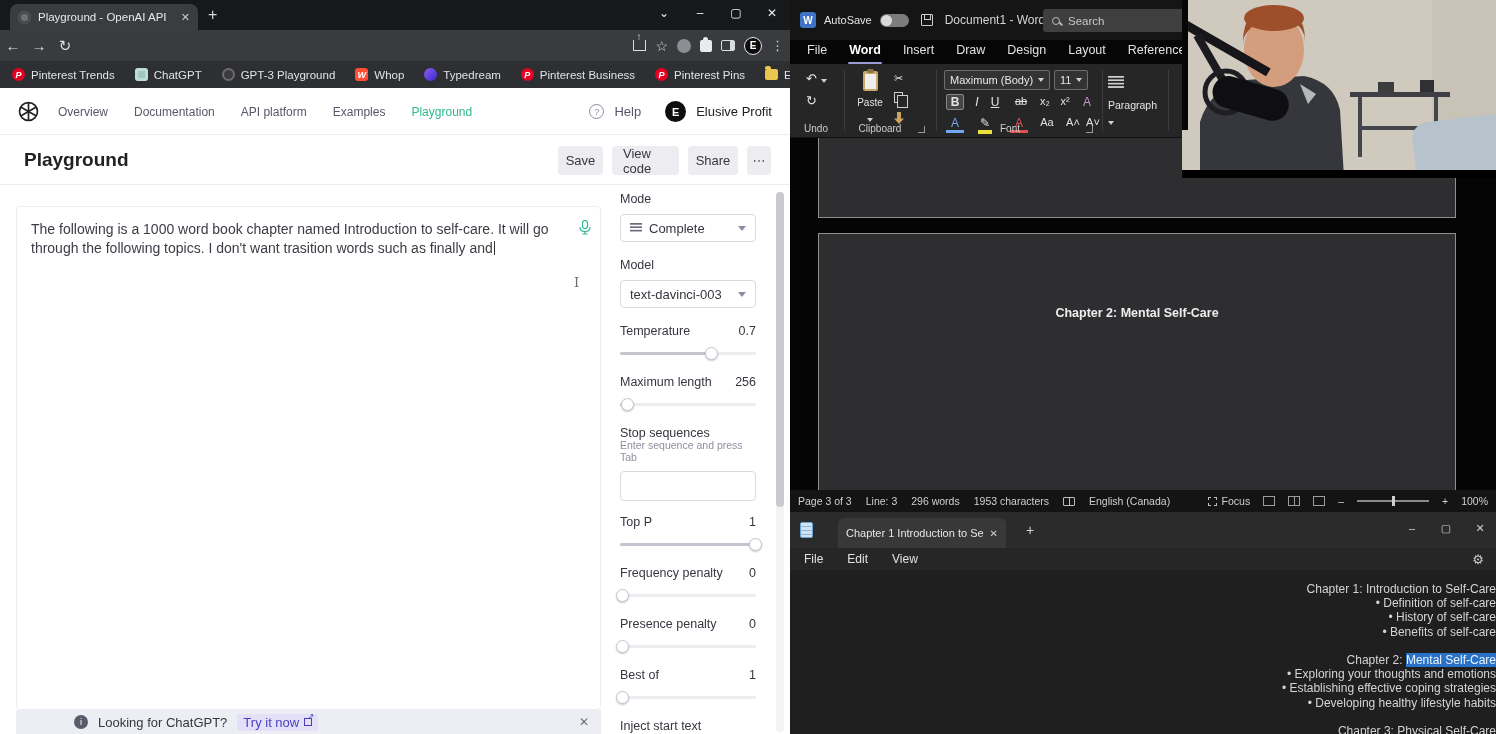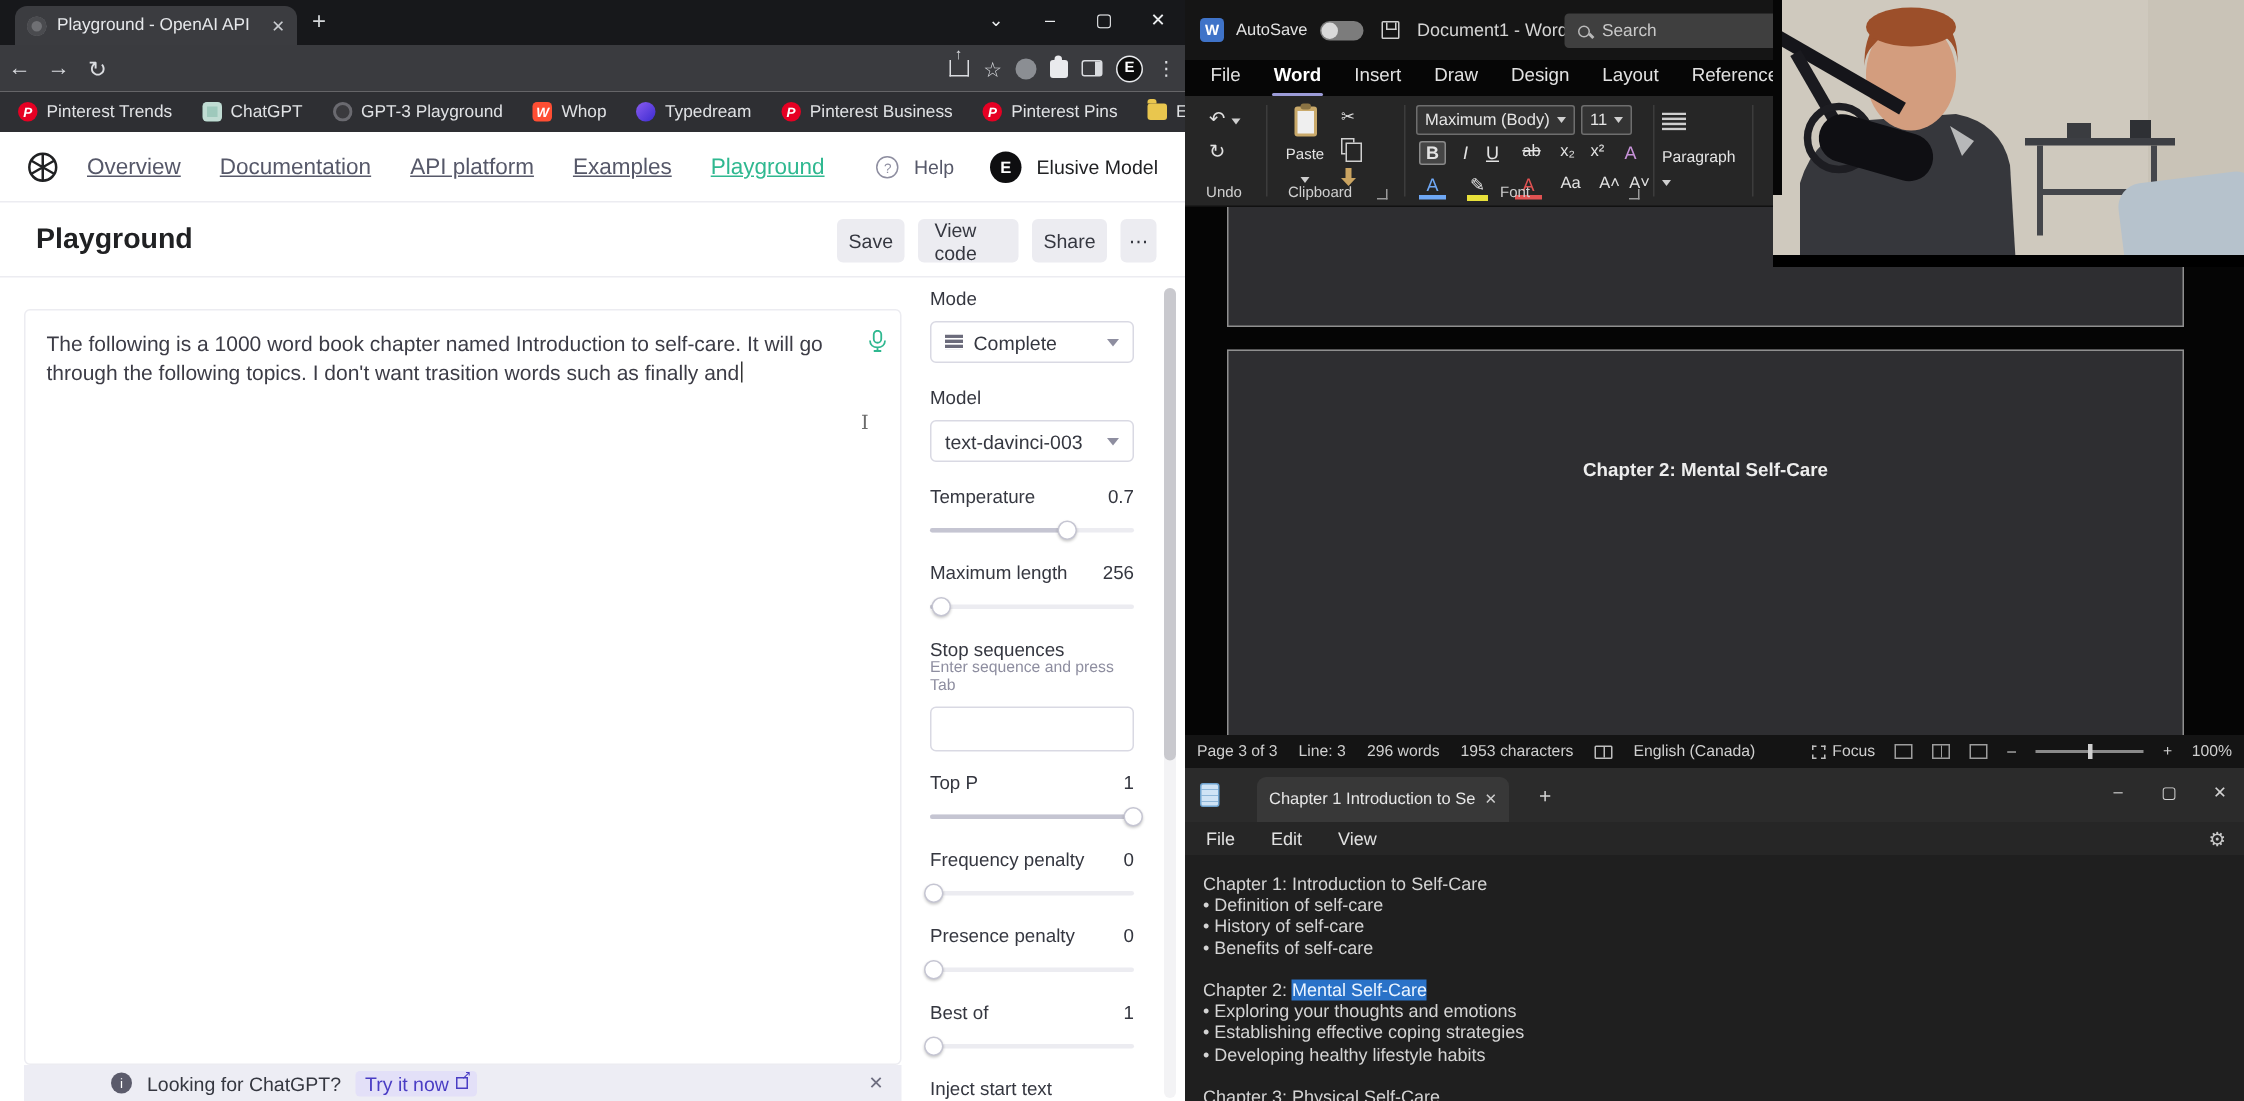--- a/index.html
+++ b/index.html
@@ -42,21 +42,21 @@
   .typedream-icon{background:linear-gradient(135deg,#8a5cf0,#3b2bd0) !important;}
   .whop-icon{border-radius:3px;}
   .folder-icon{border-radius:2px;height:11px;position:relative;}
   .folder-icon::before{content:"";position:absolute;top:-3px;left:0;width:6px;height:3px;background:var(--c);border-radius:2px 2px 0 0;}
 
   
   .page{position:absolute;left:0;top:88px;width:790px;height:646px;background:#fff;overflow:hidden;}
   .oai-header{position:absolute;left:0;top:0;width:100%;height:47px;border-bottom:1px solid #ececf1;}
   .oai-logo{position:absolute;left:16px;top:11px;}
   .oai-nav{position:absolute;left:58px;top:0;height:47px;display:flex;align-items:center;gap:26px;}
-  .oai-nav span{font-size:15px;color:#565869;text-decoration:underline;}
+  .oai-nav span{font-size:12px;color:#565869;}
   .oai-nav span.active{color:#2fb890;}
   .oai-right{position:absolute;right:18px;top:0;height:47px;display:flex;align-items:center;gap:10px;}
   .help-ic{width:15px;height:15px;border-radius:50%;border:1.3px solid #8e8ea0;color:#8e8ea0;font-size:9px;display:flex;align-items:center;justify-content:center;}
   .help-lb{font-size:13px;color:#565869;margin-right:14px;}
   .oai-avatar{width:21px;height:21px;border-radius:50%;background:#0e0e10;color:#fff;font-size:11px;font-weight:bold;display:flex;align-items:center;justify-content:center;}
   .oai-name{font-size:13px;color:#202123;}
   .pg-titlebar{position:absolute;left:0;top:47px;width:100%;height:50px;border-bottom:1px solid #ececf1;}
   .pg-h1{position:absolute;left:24px;top:14px;font-size:19px;font-weight:bold;color:#202123;}
   .preset{position:absolute;left:318px;top:11px;width:230px;height:29px;border:1px solid #d9d9e3;border-radius:4px;display:flex;align-items:center;padding:0 10px;justify-content:space-between;}
   .preset i{font-style:normal;font-size:13px;color:#8e8ea0;}
@@ -141,21 +141,21 @@
   .notepad{position:absolute;left:790px;top:512px;width:706px;height:222px;background:#1f1f1f;overflow:hidden;}
   .n-title{position:absolute;left:0;top:0;width:100%;height:36px;background:#2b2b2b;}
   .n-appic{position:absolute;left:10px;top:10px;width:13px;height:16px;background:#cfe3f5;border:1px solid #6fa3cf;border-radius:2px;background-image:linear-gradient(#8fb7d9 1px,transparent 1px);background-size:13px 4px;background-position:0 3px;}
   .n-tab{position:absolute;left:48px;top:6px;width:168px;height:30px;background:#383838;border-radius:6px 6px 0 0;display:flex;align-items:center;padding:0 8px;gap:6px;}
   .n-tab i{font-style:normal;font-size:11px;color:#e6e6e6;white-space:nowrap;overflow:hidden;flex:1;}
   .n-plus{position:absolute;left:236px;top:10px;color:#d2d2d2;font-size:14px;}
   .n-ctl{position:absolute;top:10px;color:#d2d2d2;font-size:11px;width:16px;text-align:center;}
   .n-menu{position:absolute;left:0;top:36px;width:100%;height:22px;display:flex;align-items:center;padding-left:14px;gap:24px;background:#262626;}
   .n-menu span{font-size:12px;color:#e2e2e2;}
   .gear{position:absolute;right:12px;top:40px;color:#c9c9c9;font-size:13px;}
-  .n-body{position:absolute;left:0;top:60px;width:100%;bottom:0;padding:10px 0 0 12px;font-family:"DejaVu Sans Mono",monospace;font-size:12px;line-height:14.2px;color:#d4d4d4;white-space:pre;}
+  .n-body{position:absolute;left:0;top:60px;width:100%;bottom:0;padding:10px 0 0 12px;font-family:"DejaVu Sans Mono",monospace;font-size:12px;line-height:14.2px;color:#d4d4d4;white-space:pre;text-align:right;}
   .n-body .hl{background:#2a72c8;color:#eaf4ff;}
 
   
   .webcam{position:absolute;left:1182px;top:0;width:314px;height:178px;z-index:10;}
 </style>
 </head>
 <body>
 
 <div class="stage">
 
@@ -235,21 +235,21 @@
             <span class="">Overview</span>
             <span class="">Documentation</span>
             <span class="">API platform</span>
             <span class="">Examples</span>
             <span class="active">Playground</span>
           </div>
         <div class="oai-right">
           <span class="help-ic">?</span>
           <span class="help-lb">Help</span>
           <span class="oai-avatar">E</span>
-          <span class="oai-name">Elusive Model</span>
+          <span class="oai-name">Elusive Profit</span>
         </div>
       </div>
       <div class="pg-titlebar">
         <span class="pg-h1">Playground</span>
         <span class="btn" style="left:558px;width:45px">Save</span>
         <span class="btn" style="left:612px;width:67px">View code</span>
         <span class="btn" style="left:688px;width:50px">Share</span>
         <span class="btn" style="left:747px;width:24px">⋯</span>
       </div>
 

